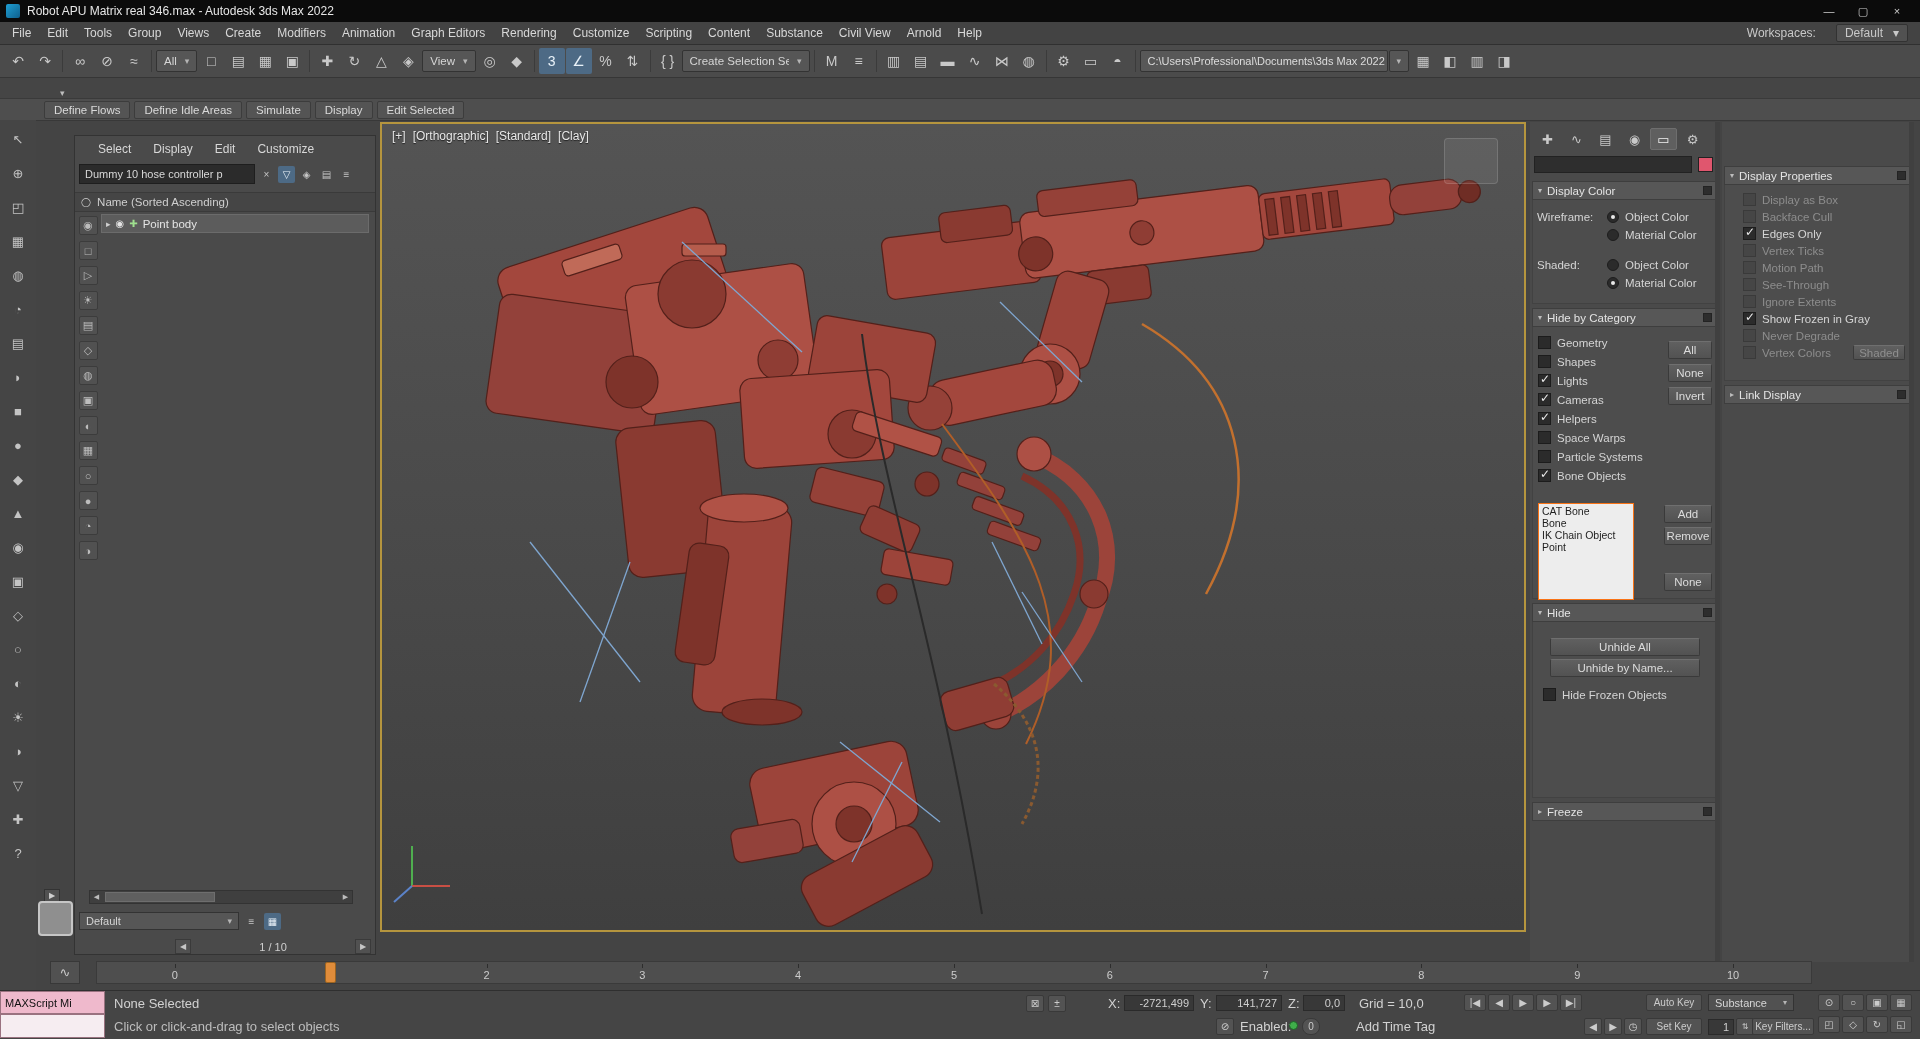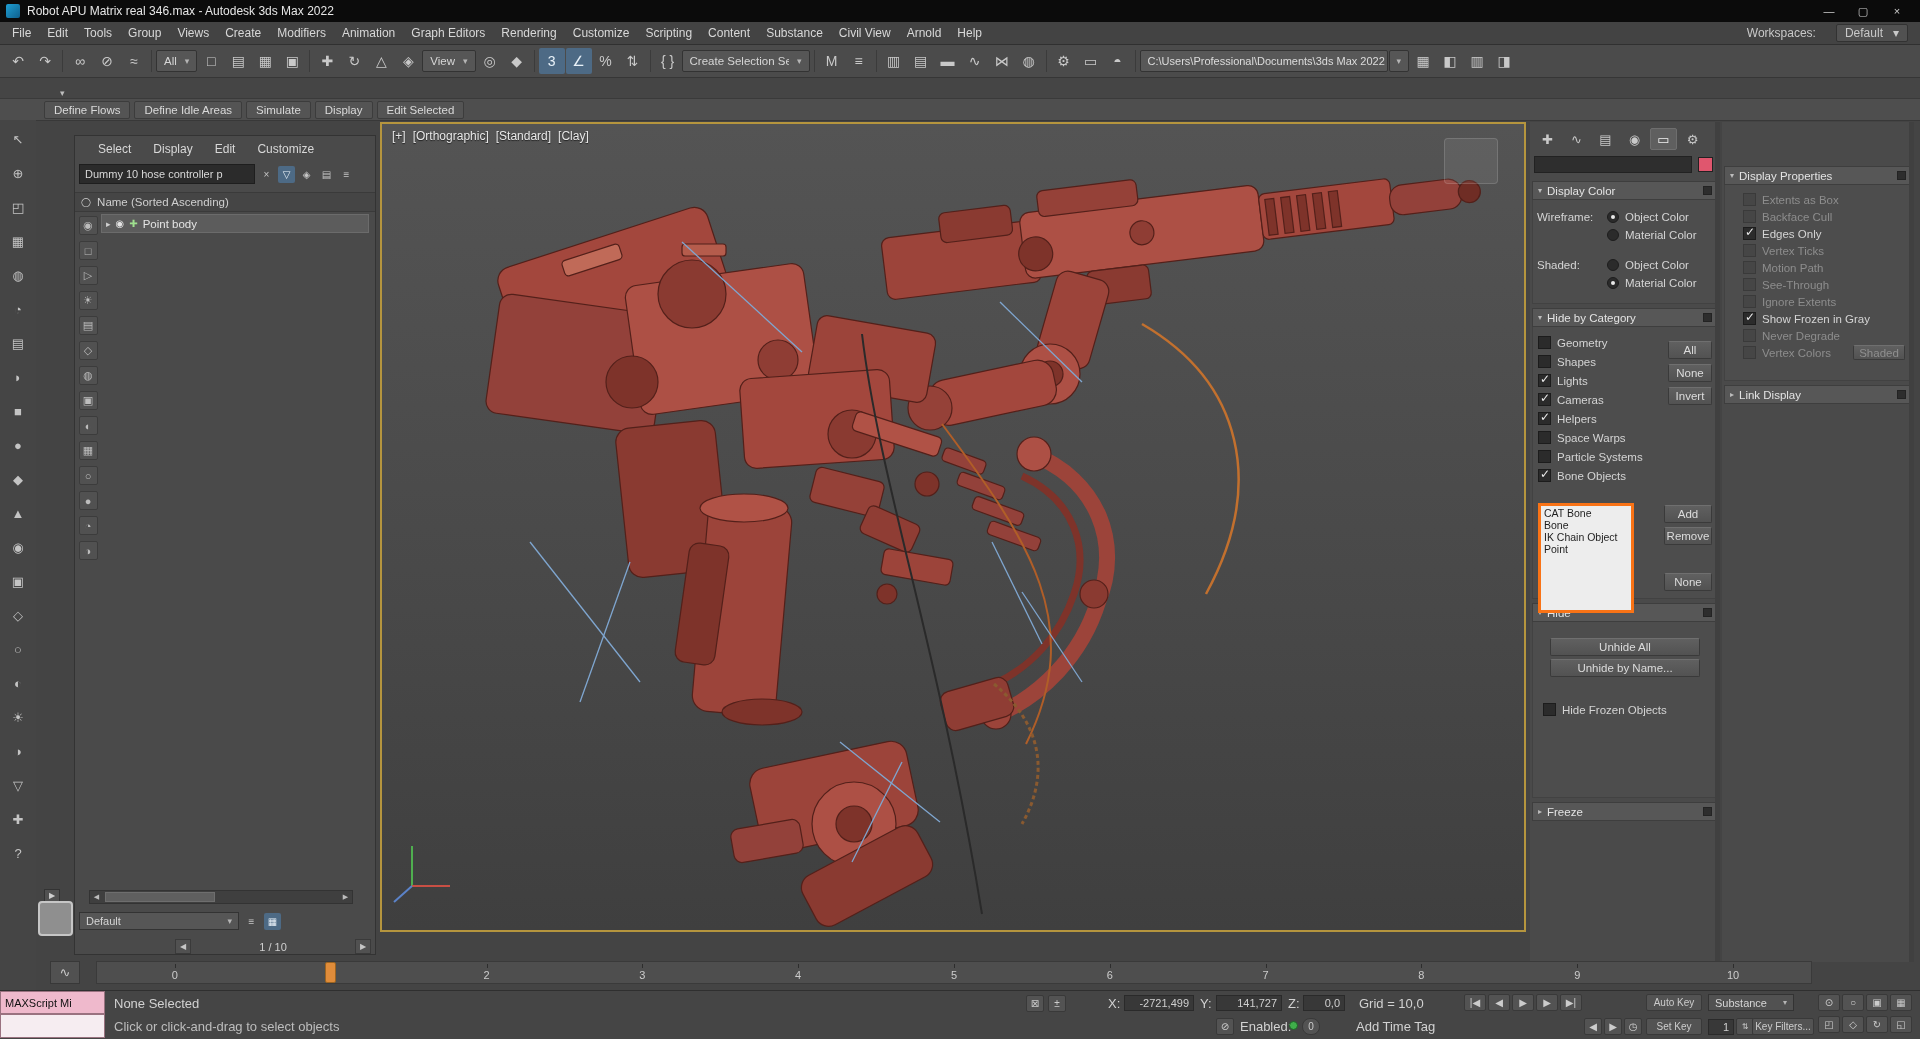--- a/index.html
+++ b/index.html
@@ -90,21 +90,21 @@
   .radio-row{display:flex;align-items:center;gap:6px;height:18px}
   .chk-row{display:flex;align-items:center;gap:6px;height:19px}
   .cb{width:13px;height:13px;background:#2b2b2b;border:1px solid #1c1c1c;position:relative;flex:none}
   .cb.checked::after{content:"✓";position:absolute;left:1px;top:-3px;color:#ececec;font-size:12px}
   .cb.disabled{background:#464646;border-color:#3a3a3a}
   .cb-label{font-size:11.5px;color:#d4d4d4;white-space:nowrap}
   .cb-label.disabled{color:#8d8d8d}
   .btn{background:linear-gradient(#606060,#525252);border:1px solid #3a3a3a;border-top-color:#6f6f6f;border-radius:2px;color:#dcdcdc;font-size:11.5px;display:flex;align-items:center;justify-content:center;height:18px}
   .btn.disabled{color:#8f8f8f}
   .sidebtns{position:absolute;right:5px;top:14px;display:flex;flex-direction:column;gap:5px;width:44px}
-  .listbox{position:absolute;left:5px;top:176px;width:96px;height:110px;background:#ededed;border:3px solid #f97316;color:#1e1e1e;font-size:10.5px;padding:1px 3px;line-height:12px}
+  .listbox{position:absolute;left:5px;top:176px;width:96px;height:97px;background:#ededed;border:1px solid #f97316;color:#1e1e1e;font-size:10.5px;padding:1px 3px;line-height:12px}
   .li{white-space:nowrap}
   .listbtns{position:absolute;right:5px;top:178px;display:flex;flex-direction:column;width:48px;gap:4px}
   .hidebtns{display:flex;flex-direction:column;gap:3px;align-items:center}
   .btn.wide{width:150px}
   .vscroll{position:absolute;top:0;bottom:0;right:0;width:5px;background:#404040}
 
   
   .trackbtn{left:50px;top:961px;width:30px;height:23px;background:#515151;border:1px solid #383838;display:flex;align-items:center;justify-content:center;color:#cdcdcd;font-size:13px}
   .timeline{left:96px;top:961px;width:1716px;height:23px;background:#4e4e4e;border:1px solid #3a3a3a;display:flex}
   .tick{flex:1;position:relative;text-align:center;color:#cccccc;font-size:11px;padding-top:7px}
@@ -562,21 +562,21 @@
       <span class="tri">▾</span>
       <span>Hide</span>
       <span class="ro-pin"></span>
     </div>
     <div class="ro-body" style="height:176px">
       <div class="hidebtns" style="margin-top:10px">
 
       <div class="btn wide">Unhide All</div>
           <div class="btn wide">Unhide by Name...</div>
         </div>
-      <div class="chk-row" style="margin-top:23px;padding-left:6px">
+      <div class="chk-row" style="margin-top:8px;padding-left:6px">
         <span class="cb"></span>
         <span class="cb-label">Hide Frozen Objects</span>
       </div>
     </div>
   </div>
 
   <div class="rollout">
     <div class="ro-head">
       <span class="tri">▸</span>
       <span>Freeze</span>
@@ -593,21 +593,21 @@
     <div class="ro-head">
       <span class="tri">▾</span>
       <span>Display Properties</span>
       <span class="ro-pin"></span>
     </div>
     <div class="ro-body" style="height:196px;padding-left:18px">
       <div>
 
           <div class="chk-row" style="height:17px">
             <span class="cb disabled"></span>
-            <span class="cb-label disabled">Extents as Box</span>
+            <span class="cb-label disabled">Display as Box</span>
           </div>
 
           <div class="chk-row" style="height:17px">
             <span class="cb disabled"></span>
             <span class="cb-label disabled">Backface Cull</span>
           </div>
 
           <div class="chk-row" style="height:17px">
             <span class="cb checked"></span>
             <span class="cb-label checked">Edges Only</span>

